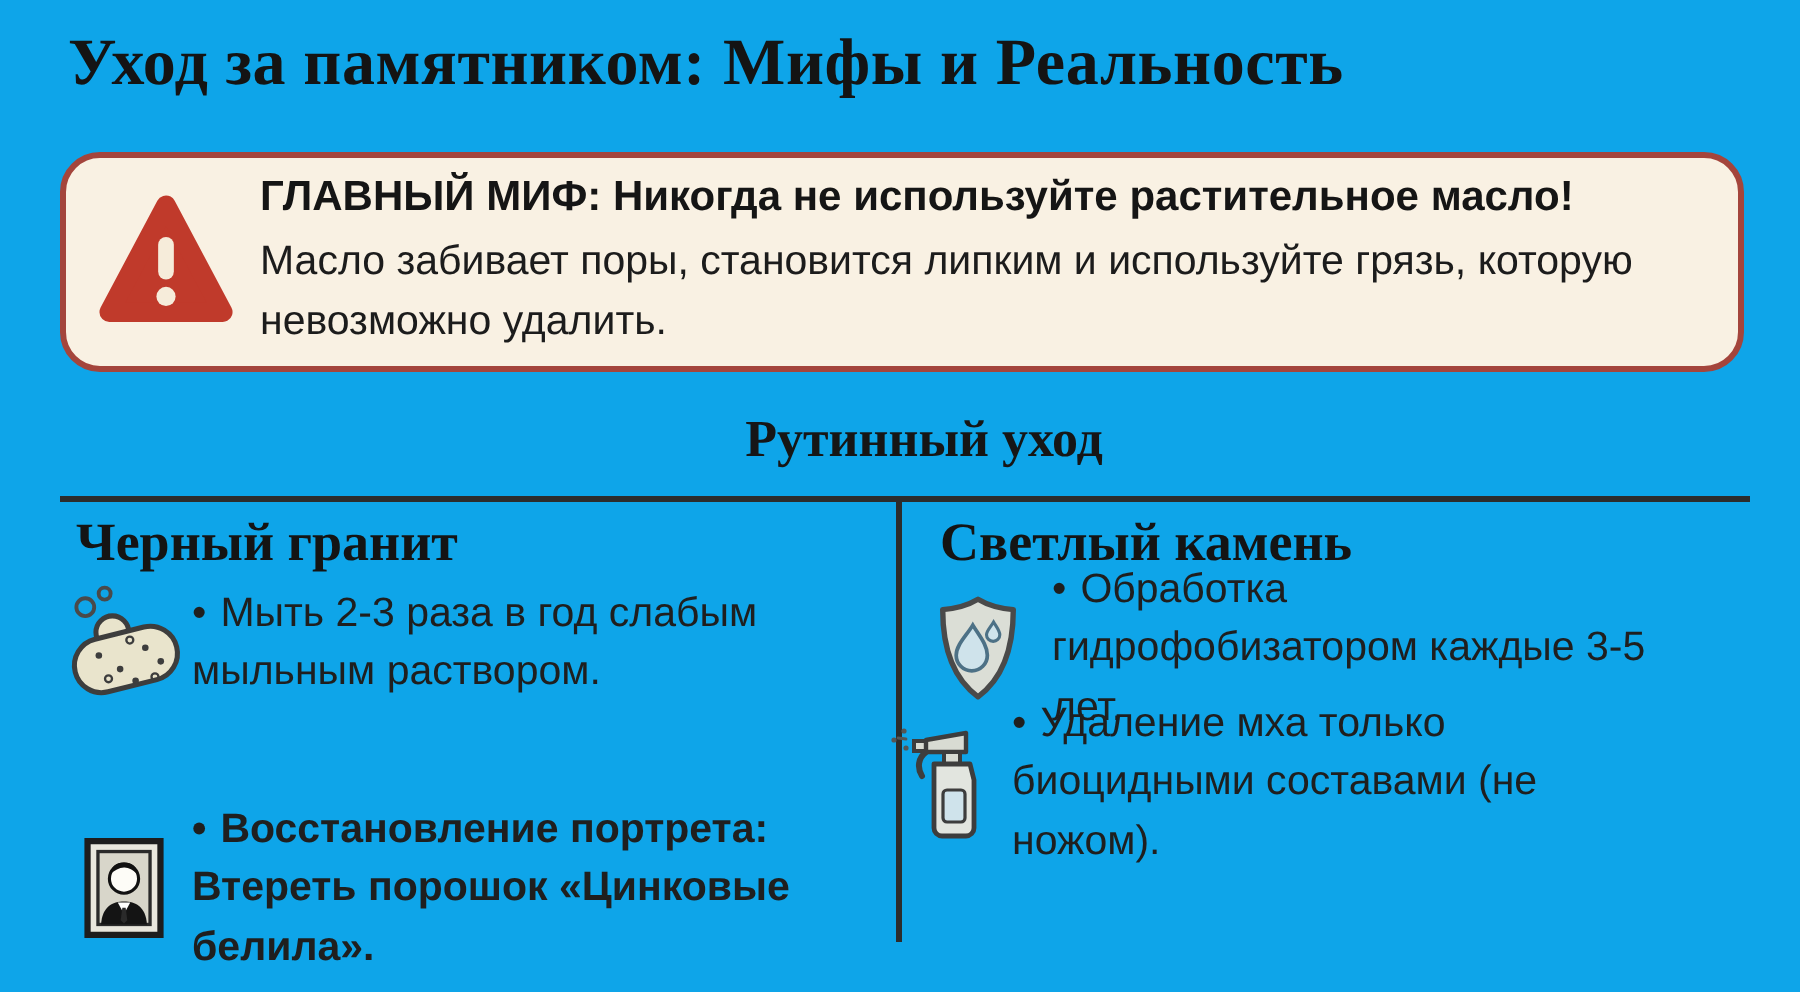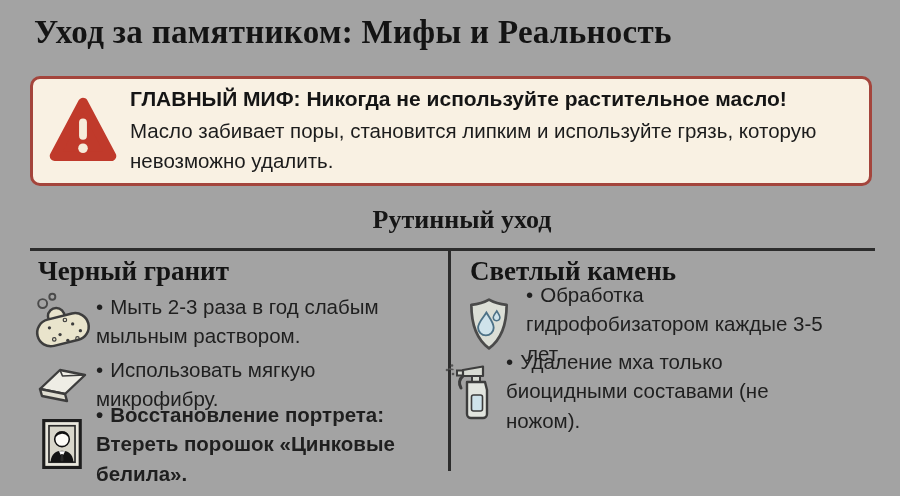--- a/index.html
+++ b/index.html
@@ -1,34 +1,34 @@
 <!DOCTYPE html>
 <html><head>
 <meta charset="utf-8">
 <style>
   html,body{margin:0;padding:0;}
   .page{
     position:relative; width:900px; height:496px;
-    background:#a3a3a3;
+    background:#0ea5e9;
     font-family:"Liberation Sans", sans-serif;
     color:#1f1f1f; overflow:hidden;
   }
   
   .page-title{
     position:absolute; left:34px; top:14px; margin:0;
     font-family:"Liberation Serif", serif;
     font-size:33px; font-weight:bold; color:#141414;
     letter-spacing:0.3px; white-space:nowrap;
   }
   
   .warning{
     position:absolute; left:30px; top:76px; width:842px; height:110px;
     box-sizing:border-box;
     background:#f9f1e3;
-    border:3px solid #a4453c; border-radius:10px;
+    border:3px solid #a4453c; border-radius:20px;
     display:flex; align-items:center;
   }
   .warn-icon{ flex:none; margin-left:15px; display:flex; }
   .warn-text{ margin-left:12px; }
   .warn-heading{
     font-size:21px; font-weight:bold; color:#151515;
     white-space:nowrap; margin-bottom:5px;
   }
   .warn-body{
     font-size:20.5px; line-height:1.42; color:#1c1c1c; width:700px;
@@ -114,32 +114,20 @@
         <circle cx="25" cy="50" r="1.8" fill="none" stroke="#3d3d3d" stroke-width="1.2"></circle>
         <circle cx="36" cy="30" r="1.8" fill="none" stroke="#3d3d3d" stroke-width="1.2"></circle>
         <circle cx="49" cy="49" r="1.8" fill="none" stroke="#3d3d3d" stroke-width="1.2"></circle>
       </svg>
     </span>
     <div class="li-text" style="width:300px;">
       <span class="bullet">•</span><span>Мыть 2-3 раза в год слабым мыльным раствором.</span>
     </div>
   </div>
 
-  <div class="row col-left" style="left:28px; top:358px; height:52px;">
-    <span class="icon-cell">
-      <svg width="52" height="46" viewBox="0 0 52 46">
-        <path d="M4 28 L24 9 L49 14 L29 33 Z" fill="#eeede5" stroke="#3d3d3d" stroke-width="2.4" stroke-linejoin="round"></path>
-        <path d="M4 28 L6 35 L31 40 L29 33 Z" fill="#e0ded2" stroke="#3d3d3d" stroke-width="2.4" stroke-linejoin="round"></path>
-        <path d="M24 9 L26.5 15 L49 14" fill="none" stroke="#3d3d3d" stroke-width="1.6" stroke-linejoin="round"></path>
-      </svg>
-    </span>
-    <div class="li-text" style="width:345px;">
-      <span class="bullet">•</span><span>Использовать мягкую микрофибру.</span>
-    </div>
-  </div>
 
   <div class="row col-left" style="left:28px; top:412px; height:64px;">
     <span class="icon-cell">
       <svg width="40" height="50" viewBox="0 0 38 48">
         <rect x="1.5" y="1.5" width="35" height="45" fill="#e9e7dd" stroke="#1d1d1d" stroke-width="3"></rect>
         <rect x="6.5" y="6.5" width="25" height="35" fill="#d8d6ca" stroke="#2a2a2a" stroke-width="1.6"></rect>
         <circle cx="19" cy="19.5" r="7" fill="#fdfcf7" stroke="#111111" stroke-width="1.5"></circle>
         <path d="M12.4 17.5 Q13 11.8 19 11.8 Q25 11.8 25.6 17.5 Q22 14 19 14.2 Q15.5 14.4 12.4 17.5 Z" fill="#111111"></path>
         <path d="M8 41.5 C8.5 33 13.5 30.5 19 30.5 C24.5 30.5 29.5 33 30 41.5 Z" fill="#141414"></path>
         <path d="M16 31 L19 36.5 L22 31 Z" fill="#ffffff"></path>

